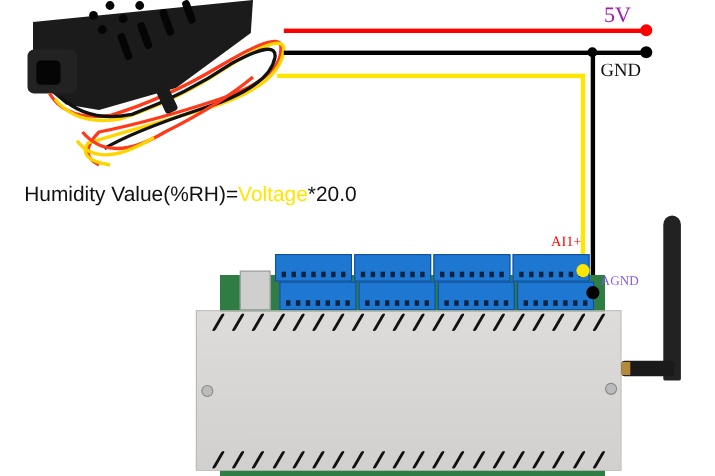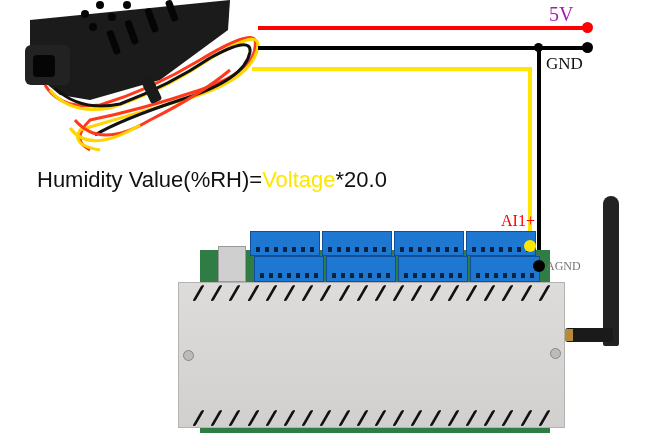--- a/index.html
+++ b/index.html
@@ -1,20 +1,20 @@
 <!DOCTYPE html>
 <html><head>
 <meta charset="utf-8">
 <style>
   html,body{margin:0;padding:0;background:#fff;}
   body{width:650px;height:433px;position:relative;overflow:hidden;font-family:"Liberation Sans",sans-serif;}
   .abs{position:absolute;}
   .wire{position:absolute;}
   .lbl-serif{font-family:"Liberation Serif","DejaVu Serif",serif;position:absolute;}
-  #formula{position:absolute;left:37px;top:167px;font-size:22px;color:#111;white-space:nowrap;text-align:center;}
+  #formula{position:absolute;left:22px;top:167px;font-size:19px;color:#111;white-space:nowrap;text-align:center;}
   #formula .v{color:#ffe600;}
   .dot{position:absolute;border-radius:50%;}
   .term-row{position:absolute;display:flex;gap:2px;}
   .block{background:#1e78d2;border:1px solid #0f4f9a;height:100%;display:flex;align-items:flex-end;justify-content:space-around;padding:0 2px 3px;box-sizing:border-box;}
   .block i{display:block;width:4px;height:5px;background:#0b2340;}
   .slash{position:absolute;width:3px;height:16px;background:#111;transform:skewX(-30deg);border-radius:2px;}
 </style>
 </head>
 <body>
 
@@ -136,22 +136,22 @@
       <i></i>
       <i></i>
       <i></i>
       <i></i>
       <i></i>
     </div>
 </div>
 
 <div class="dot" style="left:524px;top:240px;width:12px;height:12px;background:#ffe600;"></div>
 <div class="dot" style="left:533px;top:260px;width:12px;height:12px;background:#000;"></div>
-<div class="lbl-serif" style="left:501px;top:212px;font-size:16px;color:#ff0000;">AI1+</div>
-<div class="lbl-serif" style="left:546px;top:259px;font-size:12px;color:#737373;">AGND</div>
+<div class="lbl-serif" style="left:501px;top:212px;font-size:13px;color:#ff0000;">AI1+</div>
+<div class="lbl-serif" style="left:546px;top:248px;font-size:12px;color:#8b5cf6;">AGND</div>
 
 <div class="abs" style="left:178px;top:282px;width:387px;height:146px;background:linear-gradient(#dedcda,#d2d0ce);border:1px solid #b5b3b0;box-sizing:border-box;"></div>
 <div class="abs" style="left:200px;top:428px;width:350px;height:5px;background:#2f7d45;"></div>
 <div class="dot" style="left:183px;top:350px;width:9px;height:9px;background:#bbb;border:1px solid #888;"></div>
 <div class="dot" style="left:550px;top:348px;width:9px;height:9px;background:#bbb;border:1px solid #888;"></div>
 
 <div id="slashes-top">
     <div class="slash" style="left: 197px; top: 285px;"></div>
     <div class="slash" style="left: 215.2px; top: 285px;"></div>
     <div class="slash" style="left: 233.4px; top: 285px;"></div>

